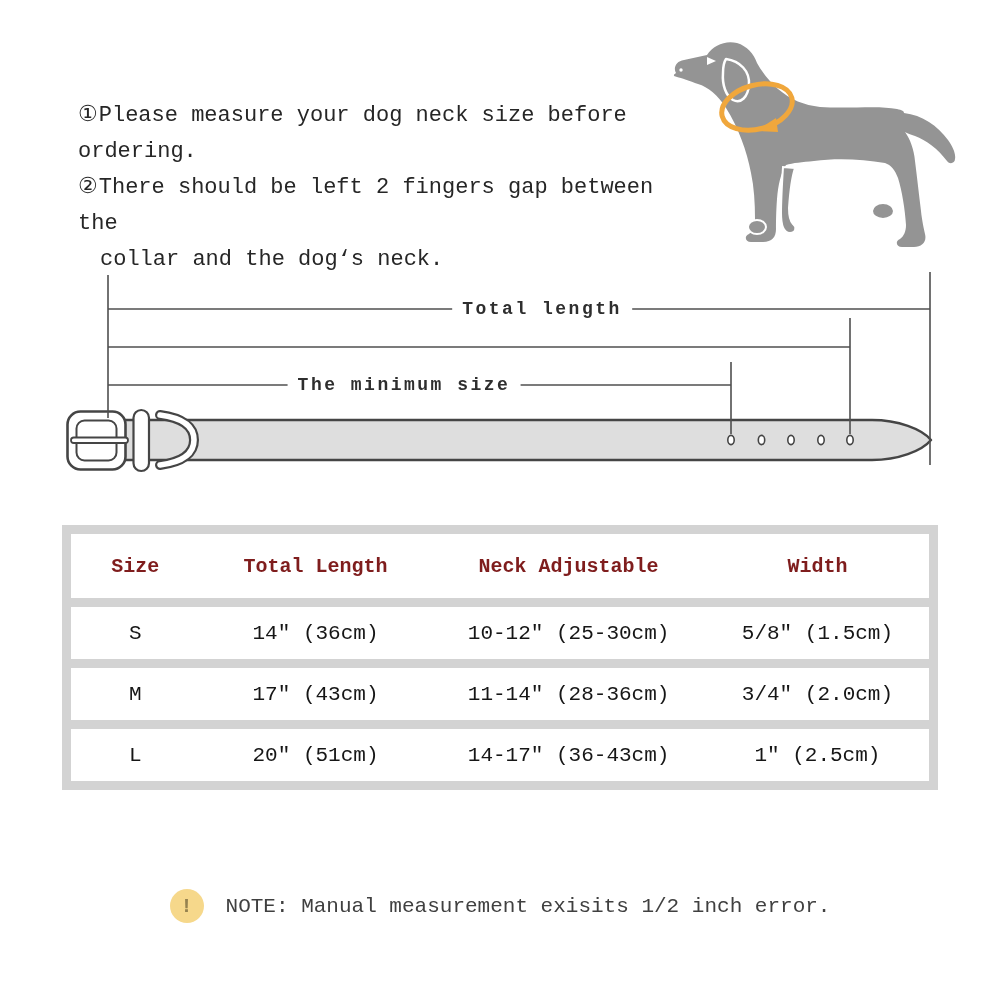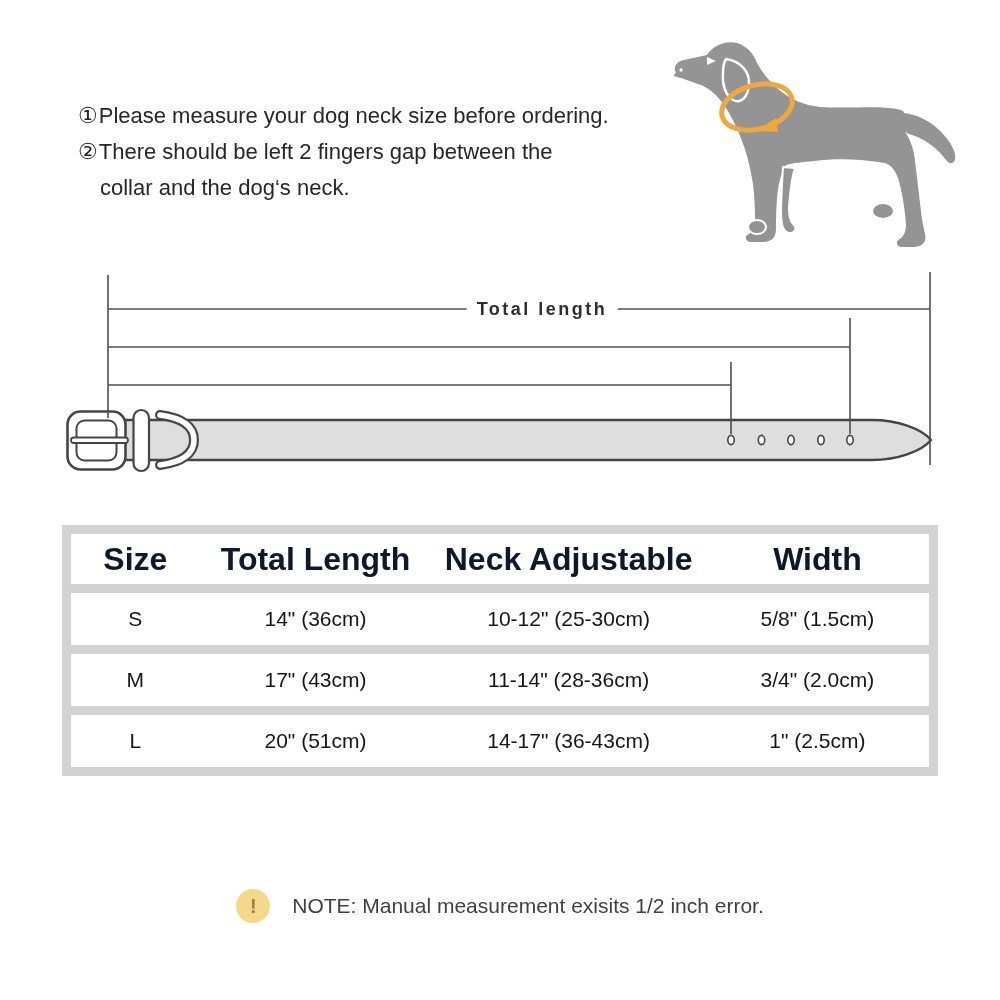--- a/index.html
+++ b/index.html
@@ -1,18 +1,18 @@
 <!DOCTYPE html>
 <html><head>
 <meta charset="utf-8">
 <style>
   html,body{margin:0;padding:0;background:#fff;}
   #canvas{
     position:relative;width:1000px;height:1000px;background:#ffffff;overflow:hidden;
-    font-family:Liberation Sans, sans-serif;color:#262626;
+    font-family:Liberation Mono, monospace;color:#262626;
   }
   
   .instructions{position:absolute;left:78px;top:98px;width:600px;}
   .instructions p{margin:0;font-size:22px;line-height:36px;color:#262626;}
   .instructions p .num{margin-right:1px;}
   .instructions p.indent{padding-left:22px;}
   
   .dog-svg{position:absolute;left:650px;top:15px;width:320px;height:250px;}
   
   .diagram-svg{position:absolute;left:0;top:260px;width:1000px;height:250px;}
@@ -21,21 +21,21 @@
     position:absolute;transform:translate(-50%,-50%);
     background:#ffffff;padding:0 10px;white-space:nowrap;
     font-size:18px;font-weight:600;letter-spacing:2.5px;color:#2e2e2e;
   }
   
   .size-table{
     position:absolute;left:62px;top:525px;width:876px;
     background:#d3d3d3;padding:9px;box-sizing:border-box;
   }
   .trow{background:#ffffff;display:flex;align-items:center;}
-  .trow.header{height:50px;font-weight:bold;font-size:32px;color:#0f172a;}
+  .trow.header{height:64px;font-weight:bold;font-size:20px;color:#7f1d1d;}
   .trow.body{height:52px;margin-top:9px;font-size:21px;color:#161616;}
   .tcell{text-align:center;}
   .c0{width:15%;}.c1{width:27%;}.c2{width:32%;}.c3{width:26%;text-align:center;}
   
   .note{
     position:absolute;left:0;top:886px;width:1000px;height:40px;
     display:flex;align-items:center;justify-content:center;
   }
   .note-icon{
     width:34px;height:34px;border-radius:50%;
@@ -130,20 +130,21 @@
       <line class="mline" x1="108" y1="49" x2="930" y2="49"></line>
       <line class="mline" x1="930" y1="12" x2="930" y2="205"></line>
       <line class="mline" x1="108" y1="87" x2="850" y2="87"></line>
       <line class="mline" x1="850" y1="58" x2="850" y2="174"></line>
       <line class="mline" x1="108" y1="125" x2="731" y2="125"></line>
       <line class="mline" x1="731" y1="102" x2="731" y2="174"></line>
     </g>
   </svg>
 
   <span class="mlabel" style="left:542px;top:309px;">Total length</span>
+  <span class="mlabel" style="left:404px;top:385px;">The minimum size</span>
 
   <div class="size-table" style="background: rgb(211, 211, 211);">
     <div class="trow header">
       <div class="tcell c0">Size</div>
       <div class="tcell c1">Total Length</div>
       <div class="tcell c2">Neck Adjustable</div>
       <div class="tcell c3">Width</div>
     </div>
     <div class="trow body">
       <div class="tcell c0">S</div>

